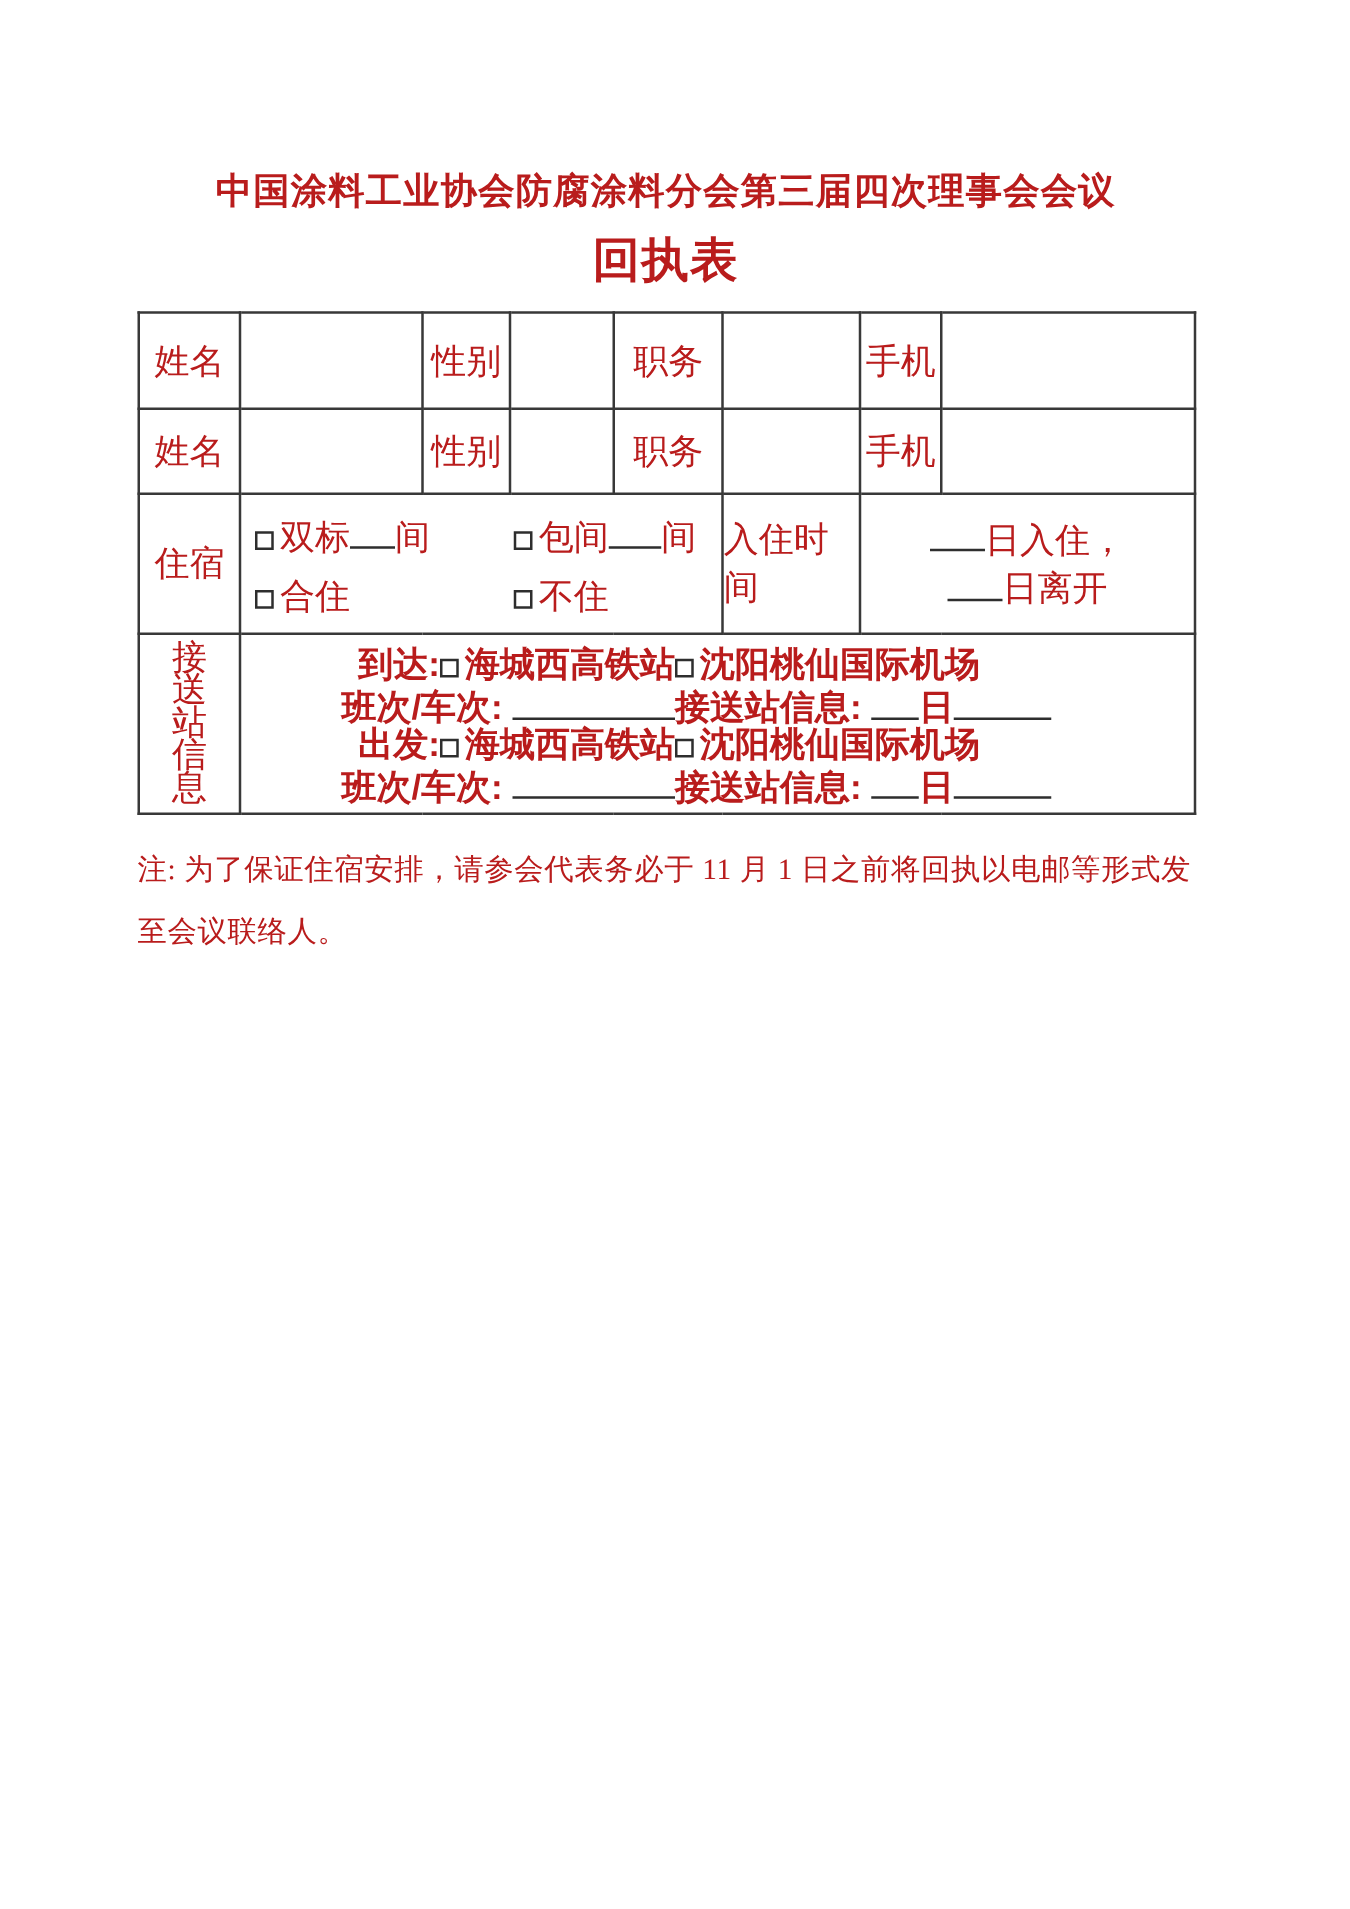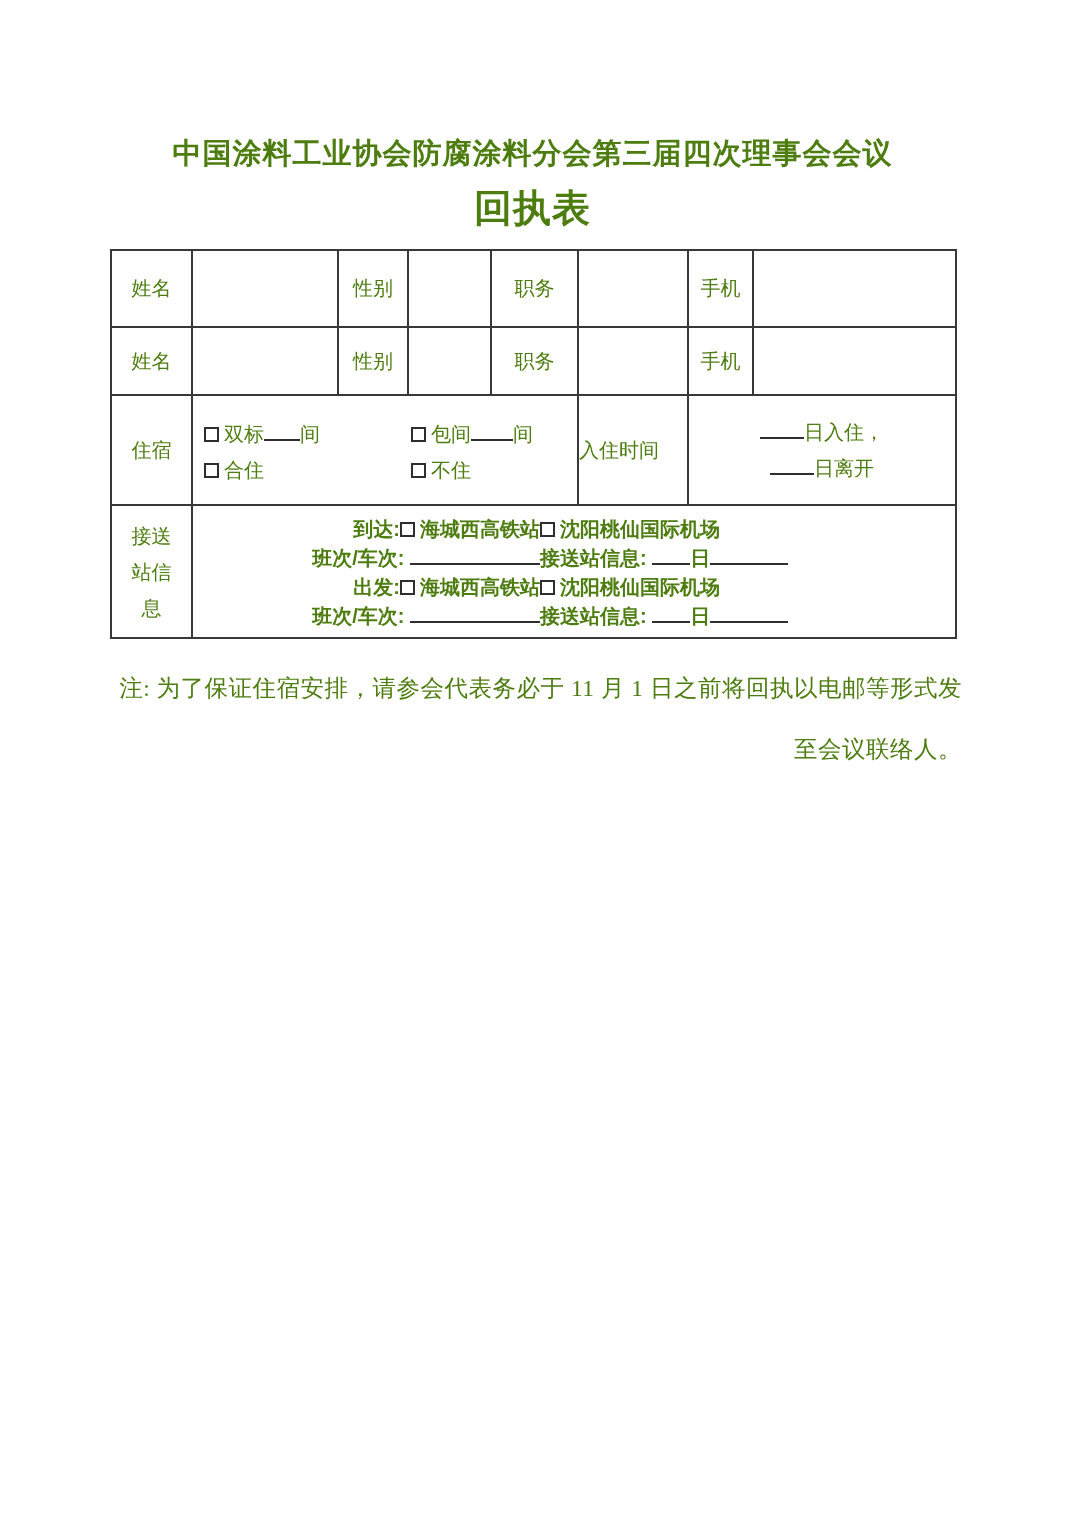--- a/index.html
+++ b/index.html
@@ -1,21 +1,21 @@
 <!DOCTYPE html>
 <html><head>
 <meta charset="utf-8">
 <style>
   * { margin:0; padding:0; box-sizing:border-box; }
   html,body { background:#ffffff; }
   .page {
     width:1080px; height:1527px;
     position:relative;
     background:#ffffff;
-    color:#4d7c0f;
+    color:#b91c1c;
     font-family:"Liberation Serif", serif;
     overflow:hidden;
   }
   .content { position:absolute; left:110px; top:136px; width:845px; }
 
   .doc-title {
     text-align:center;
     font-family:"Liberation Sans", sans-serif;
     font-weight:bold;
     font-size:29px;
@@ -32,21 +32,21 @@
   }
 
   table.form {
     margin-top:15px;
     width:845px;
     border-collapse:collapse;
     table-layout:fixed;
   }
   table.form td {
     border:2px solid #383838;
-    font-size:20px;
+    font-size:28px;
     vertical-align:middle;
   }
   td.lbl { text-align:center; }
   td.val {}
 
   
   tr.r1 td { height:77px; }
   tr.r2 td { height:68px; }
   tr.r3 td { height:74px; }
   tr.r4 td { height:110px; }
@@ -80,29 +80,28 @@
   .trans-cell {
     padding:9px 4px 6px 11px;
     font-family:"Liberation Sans", sans-serif;
     font-weight:bold;
   }
   .t-line { display:flex; line-height:29px; white-space:nowrap;text-align:right; }
   .t-left { width:336px; flex:none; }
   .t-ind  { padding-left:58px; }
   .t-prefix { display:inline-block; min-width:60px; }
   .trans-lbl-cell { vertical-align:middle !important; }
-  .trans-lbl { width:54px; margin:0 auto; text-align:center; line-height:36px; }
+  .trans-lbl { width:54px; margin:0 auto; text-align:center; line-height:26px; }
 
   .note {
     margin-top:19px;
     width:852px;
     font-size:23.5px;
-    line-height:61px;
+    line-height:50px;
     letter-spacing:0.5px;
-    text-align:right;
   }
 </style>
 </head>
 <body>
 
 <div class="page">
   <div class="content">
 
     <div class="doc-title">中国涂料工业协会防腐涂料分会第三届四次理事会会议</div>
     <div class="doc-subtitle">回执表</div>

